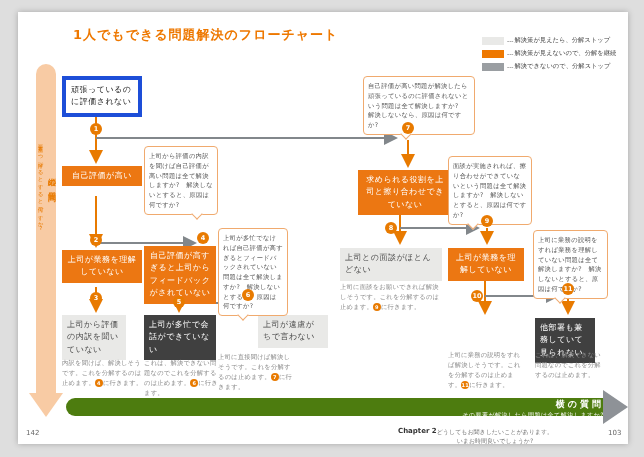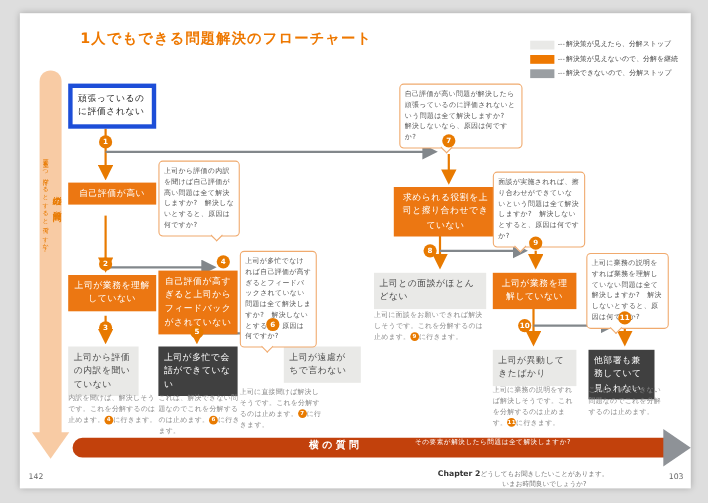--- a/index.html
+++ b/index.html
@@ -16,22 +16,22 @@
   .legend-label{font-size:6.3px;color:#444;white-space:nowrap;}
   
   .vaxis-shaft{position:absolute;left:36px;top:64px;width:20px;height:330px;background:#f8cba4;border-radius:10px 10px 0 0;}
   .vaxis-head{position:absolute;left:29px;top:393px;width:0;height:0;
               border-left:17px solid transparent;border-right:17px solid transparent;border-top:24px solid #f8cba4;}
   .vaxis-text{position:absolute;left:36px;top:130px;width:20px;display:flex;flex-direction:column;align-items:center;
               writing-mode:vertical-rl;text-orientation:upright;color:#e87a00;}
   .vaxis-title{font-size:8px;font-weight:bold;letter-spacing:2px;}
   .vaxis-q{font-size:5.5px;margin-top:10px;letter-spacing:1px;}
   
-  .haxis-shaft{position:absolute;left:66px;top:398px;width:538px;height:18px;background:#c2410c;border-radius:9px 0 0 9px;
-               display:flex;align-items:flex-start;}
+  .haxis-shaft{position:absolute;left:66px;top:398px;width:538px;height:18px;background:#4d7c0f;border-radius:9px 0 0 9px;
+               display:flex;align-items:flex-end;flex-direction:column;}
   .haxis-head{position:absolute;left:603px;top:390px;width:0;height:0;
               border-top:17px solid transparent;border-bottom:17px solid transparent;border-left:25px solid #8e9297;}
   .haxis-title{font-size:9px;font-weight:bold;color:#fff;letter-spacing:3px;margin-left:215px;white-space:nowrap;}
   .haxis-q{font-size:6px;color:#fff;margin-left:48px;letter-spacing:.5px;white-space:nowrap;}
   
   .node{position:absolute;box-sizing:border-box;padding:4px 5px;font-size:8px;line-height:1.55;letter-spacing:.5px;}
   .n-start{background:#fff;border:4px solid #1d4ed8;color:#222;}
   .n-orange{background:#ec7712;color:#fff;text-align:center;}
   .n-light{background:#e9e9e7;color:#4a4a4a;}
   .n-dark{background:#404040;color:#fff;}
@@ -123,21 +123,20 @@
   <div class="node n-start" style="left:62px;top:76px;width:80px;">頑張っているのに評価されない</div>
   <div class="node n-orange" style="left:62px;top:166px;width:80px;">自己評価が高い</div>
   <div class="node n-orange" style="left:62px;top:250px;width:80px;">上司が業務を理解していない</div>
   <div class="node n-light" style="left:62px;top:315px;width:64px;">上司から評価の内訳を聞いていない</div>
   <div class="node n-orange" style="left:144px;top:246px;width:72px;">自己評価が高すぎると上司からフィードバックがされていない</div>
   <div class="node n-dark" style="left:144px;top:315px;width:72px;">上司が多忙で会話ができていない</div>
   <div class="node n-light" style="left:218px;top:315px;width:70px;margin-left:40px;">上司が遠慮がちで言わない</div>
   <div class="node n-light" style="left:340px;top:248px;width:102px;">上司との面談がほとんどない</div>
   <div class="node n-orange" style="left:358px;top:170px;width:94px;">求められる役割を上司と擦り合わせできていない</div>
   <div class="node n-orange" style="left:448px;top:248px;width:76px;">上司が業務を理解していない</div>
-  <div class="node n-light" style="left:448px;top:318px;width:76px;">上司が異動してきたばかり</div>
   <div class="node n-dark" style="left:535px;top:318px;width:60px;">他部署も兼務していて見られない</div>
 
   <div class="bubble" style="left:144px;top:146px;width:74px;">
     <span>上司から評価の内訳を聞けば自己評価が高い問題は全て解決しますか?　解決しないとすると、原因は何ですか?</span>
     <span class="tail" style="left:48px;"></span>
   </div>
   <div class="bubble" style="left:218px;top:228px;width:70px;">
     <span>上司が多忙でなければ自己評価が高すぎるとフィードバックされていない問題は全て解決しますか?　解決しないとすると、原因は何ですか?</span>
     <span class="tail" style="left:20px;"></span>
   </div>

